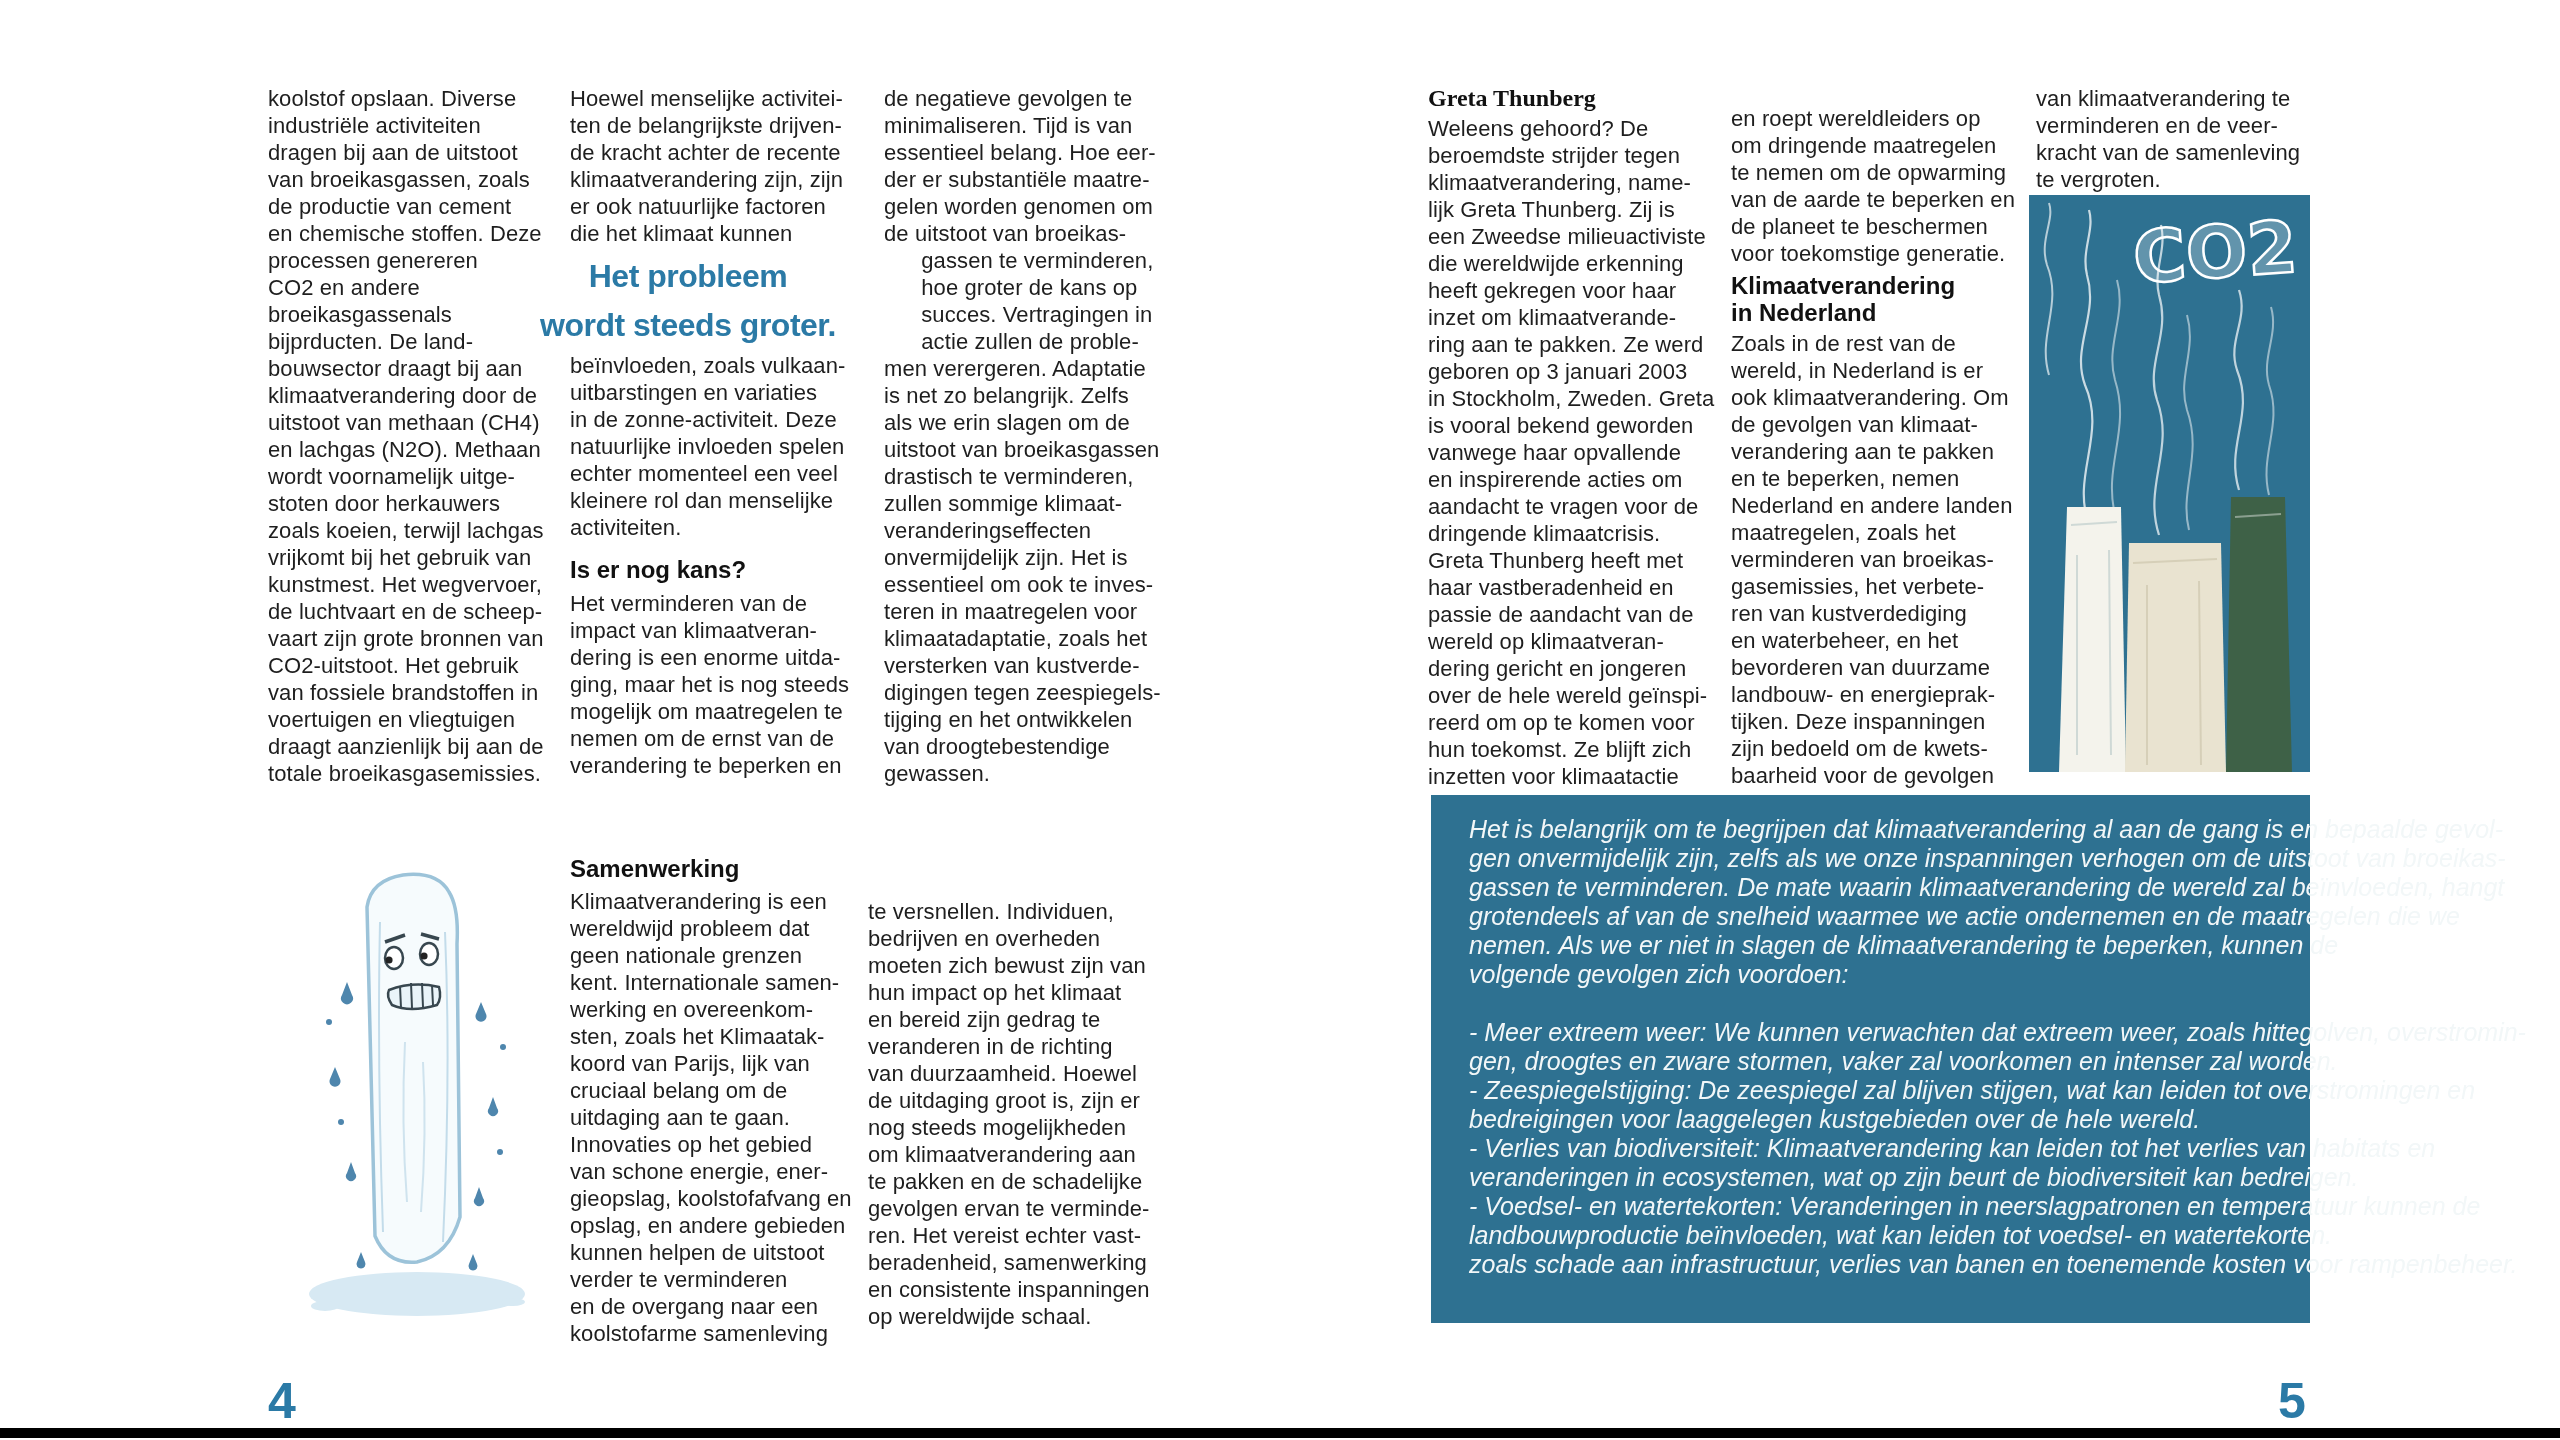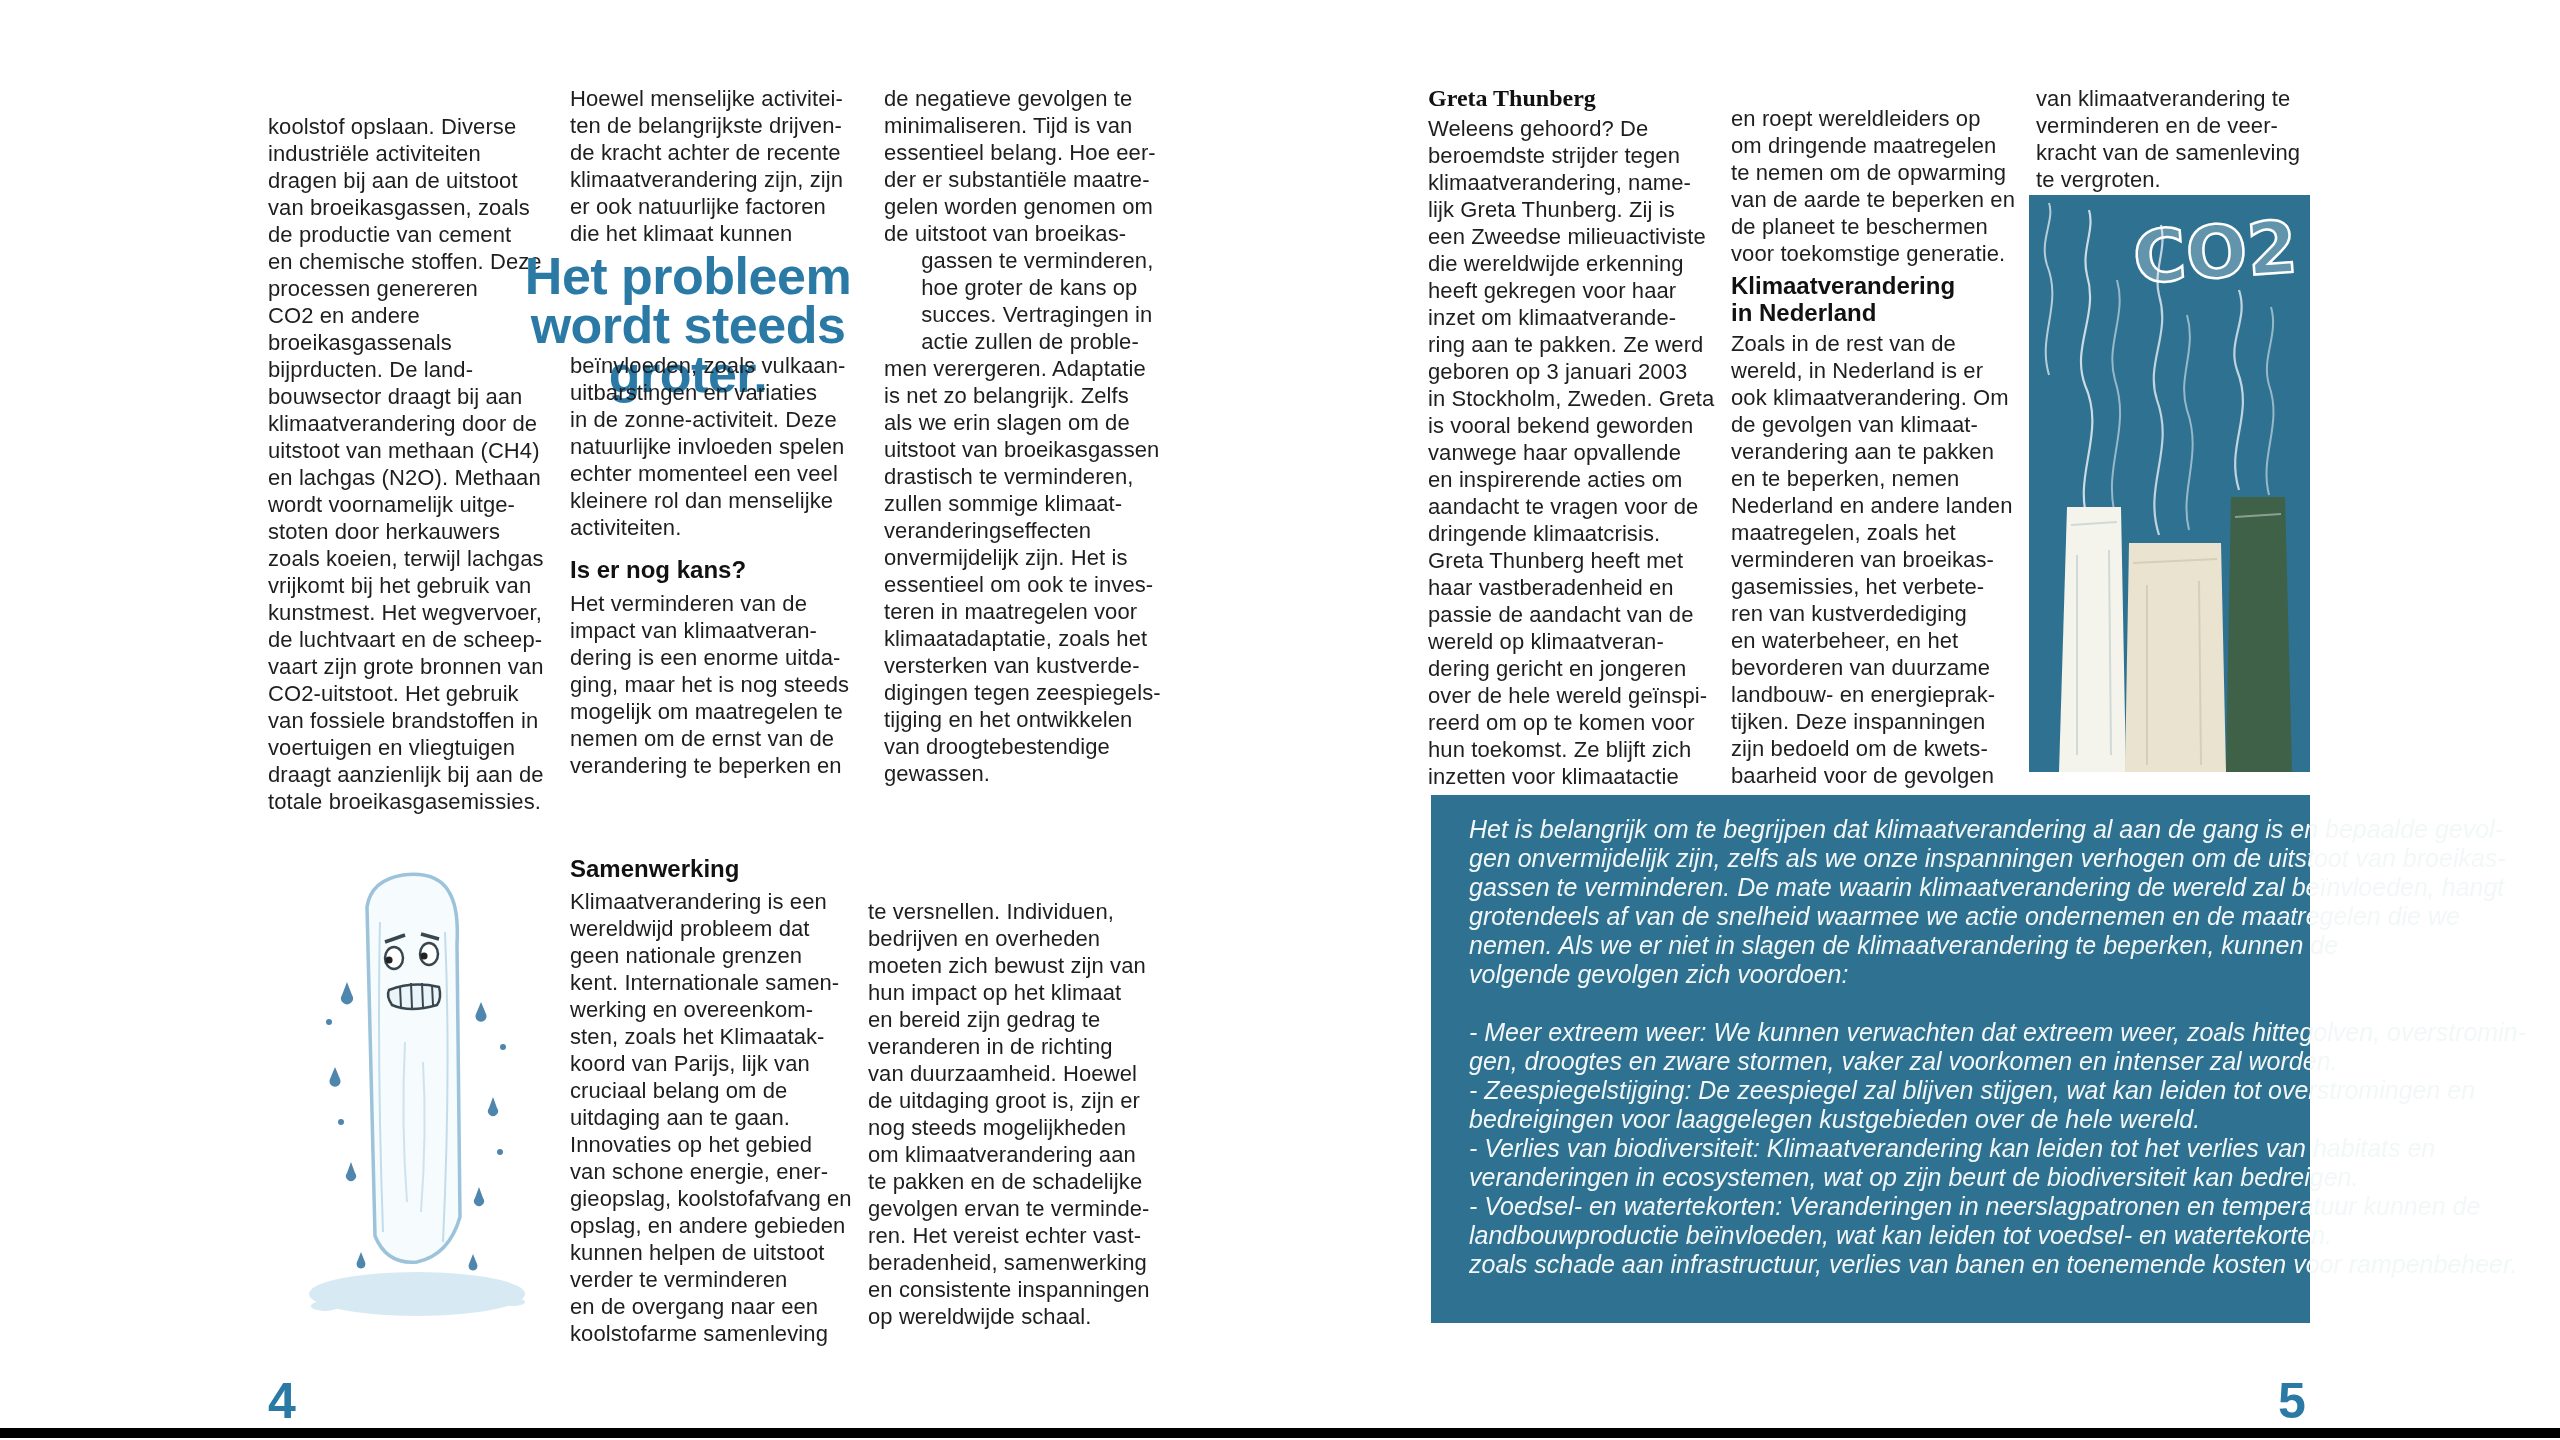--- a/index.html
+++ b/index.html
@@ -23,21 +23,21 @@
     font-size:24px;
     font-weight:bold;
     line-height:27px;
     color:#111;
   }
   .subhead div{white-space:pre;}
   .big-heading{
     position:absolute;
     left:468px;top:252px;width:440px;
     text-align:center;
-    font-size:52px;
+    font-size:32px;
     line-height:49px;
     font-weight:800;
     letter-spacing:-0.5px;
     color:var(--accent_blue,#2b7aa6);
   }
   .info-box{
     position:absolute;
     left:1431px;top:795px;width:879px;height:528px;
     background:var(--box_blue,#2e7191);
     box-sizing:border-box;
@@ -60,21 +60,21 @@
     background:#000;
   }
   .illu{position:absolute;}
 </style>
 </head>
 <body>
 
 <div class="spread">
 
   <div>
-    <div class="col" style="left:268px;top:85px;width:285px;margin-top:28px;">
+    <div class="col" style="left:268px;top:85px;width:285px;">
         <div>koolstof opslaan. Diverse</div>
         <div>industriële activiteiten</div>
         <div>dragen bij aan de uitstoot</div>
         <div>van broeikasgassen, zoals</div>
         <div>de productie van cement</div>
         <div>en chemische stoffen. Deze</div>
         <div>processen genereren</div>
         <div>CO2 en andere</div>
         <div>broeikasgassenals</div>
         <div>bijprducten. De land-</div>

